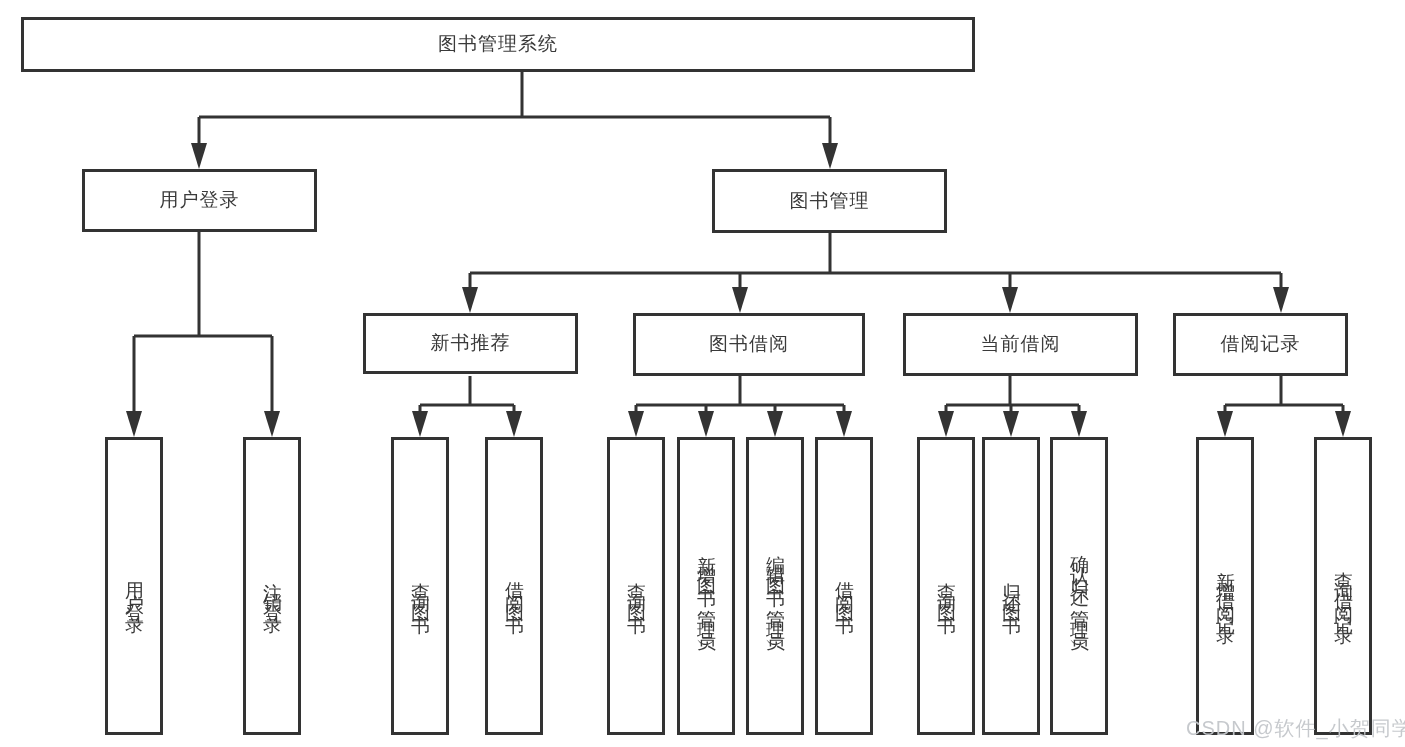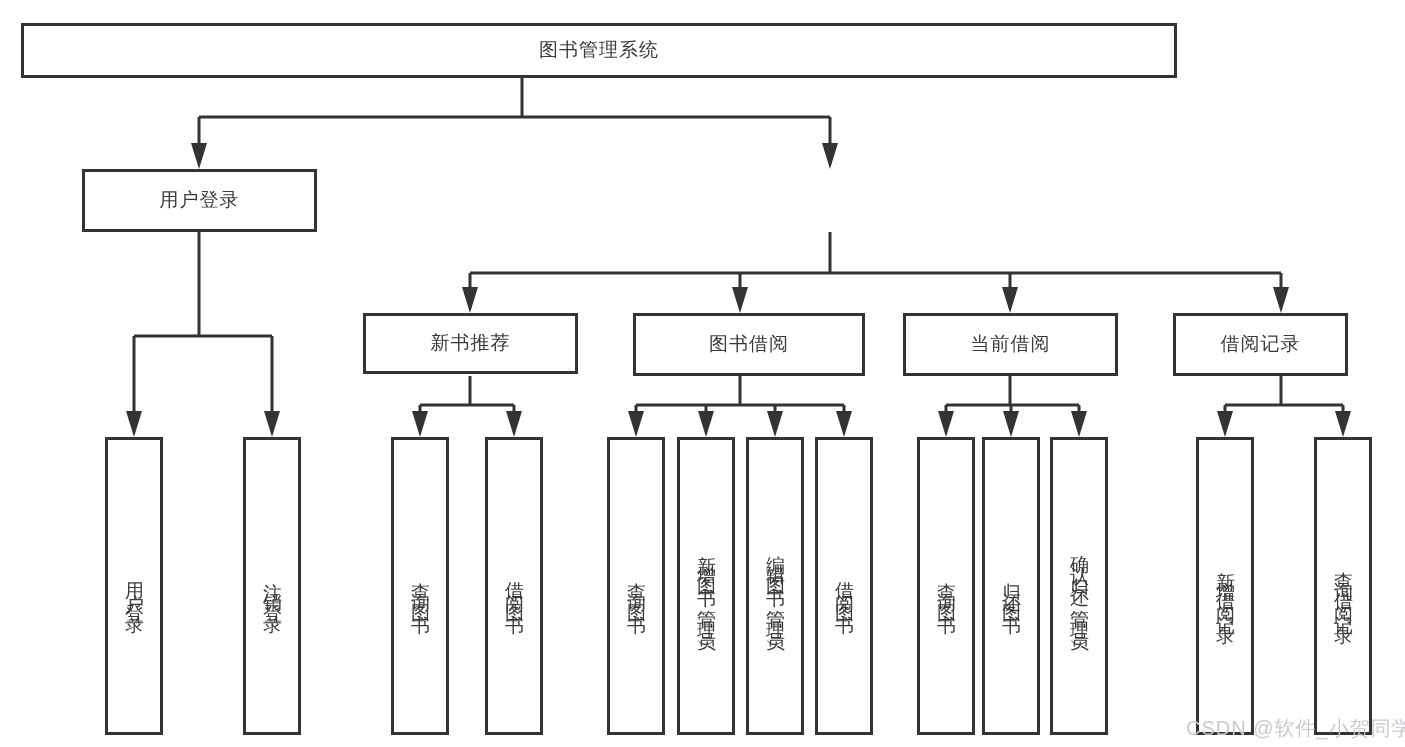--- a/index.html
+++ b/index.html
@@ -93,27 +93,28 @@
       <polygon points="767,411 783,411 775,437"></polygon>
       <polygon points="836,411 852,411 844,437"></polygon>
       <polygon points="938,411 954,411 946,437"></polygon>
       <polygon points="1003,411 1019,411 1011,437"></polygon>
       <polygon points="1071,411 1087,411 1079,437"></polygon>
       <polygon points="1217,411 1233,411 1225,437"></polygon>
       <polygon points="1335,411 1351,411 1343,437"></polygon>
     </g>
   </svg>
 
-  <div class="node" style="left:21px; top:23px; width:1156px; height:55px;">图书管理系统</div>
+  <div class="node" style="left:21px; top:17px; width:954px; height:55px;">图书管理系统</div>
 
   <div class="node" style="left:82px; top:169px; width:235px; height:63px;">用户登录</div>
+  <div class="node" style="left:712px; top:169px; width:235px; height:64px;">图书管理</div>
 
   <div class="node" style="left:363px; top:313px; width:215px; height:61px;">新书推荐</div>
   <div class="node" style="left:633px; top:313px; width:232px; height:63px;">图书借阅</div>
-  <div class="node" style="left:903px; top:313px; width:215px; height:63px;">当前借阅</div>
+  <div class="node" style="left:903px; top:313px; width:235px; height:63px;">当前借阅</div>
   <div class="node" style="left:1173px; top:313px; width:175px; height:63px;">借阅记录</div>
 
   <div class="node vnode" style="left:105px;">用户登录</div>
   <div class="node vnode" style="left:243px;">注销登录</div>
 
   <div class="node vnode" style="left:391px;">查询图书</div>
   <div class="node vnode" style="left:485px;">借阅图书</div>
 
   <div class="node vnode" style="left:607px;">查询图书</div>
   <div class="node vnode" style="left:677px;">新增图书（管理员）</div>

